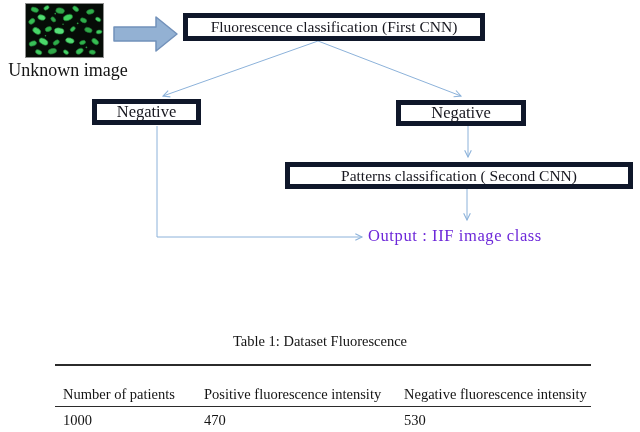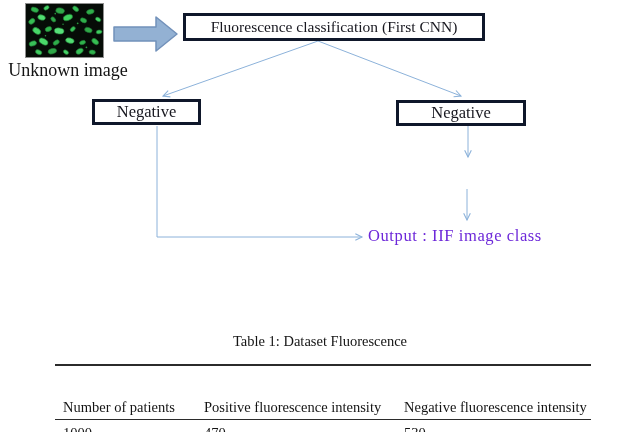--- a/index.html
+++ b/index.html
@@ -44,21 +44,21 @@
     color: #141414;
     white-space: nowrap;
   }
   .block-arrow {
     position: absolute;
     left: 113px; top: 15px;
     width: 66px; height: 38px;
   }
   .fbox {
     position: absolute;
-    border: 3px solid #0f172a;
+    border: 5px solid #0f172a;
     background: #ffffff;
     box-sizing: border-box;
     display: flex;
     align-items: center;
     justify-content: center;
     white-space: nowrap;
     color: #17171f;
   }
   .box-first    { left: 183px; top: 13px;  width: 302px; height: 28px; font-size: 15.5px; }
   .box-negative { left: 92px;  top: 99px;  width: 109px; height: 26px; font-size: 16.5px; }
@@ -91,21 +91,21 @@
     border-collapse: collapse;
     border-top: 2px solid #2b2b2b;
     border-bottom: 2px solid #2b2b2b;
     font-size: 14.5px;
     color: #141414;
   }
   .dataset-table th {
     font-weight: normal;
     text-align: left;
     border-bottom: 1px solid #2b2b2b;
-    padding: 32px 0 3px 8px;
+    padding: 19px 0 3px 8px;
     line-height: 18px;
     white-space: nowrap;
   }
   .dataset-table td {
     text-align: left;
     padding: 4px 0 3px 8px;
     line-height: 18px;
     white-space: nowrap;
   }
   .col-1 { width: 133px; }
@@ -177,20 +177,21 @@
     <svg class="block-arrow" viewBox="0 0 66 38">
       <polygon points="1,12 43,12 43,2 64,19 43,36 43,26 1,26" fill="#93b1d3" stroke="#7291ba" stroke-width="1.5" stroke-linejoin="round"></polygon>
     </svg>
 
     <div class="fbox box-first">Fluorescence classification (First CNN)</div>
 
     <div class="fbox box-negative">Negative</div>
 
     <div class="fbox box-positive">Negative</div>
 
+    <div class="fbox box-patterns">Patterns classification ( Second CNN)</div>
 
     <div class="output-label">Output : IIF image class</div>
   </div>
 
 
   <div class="tbl-caption">Table 1: Dataset Fluorescence</div>
 
   <table class="dataset-table">
     <thead>
       <tr>

